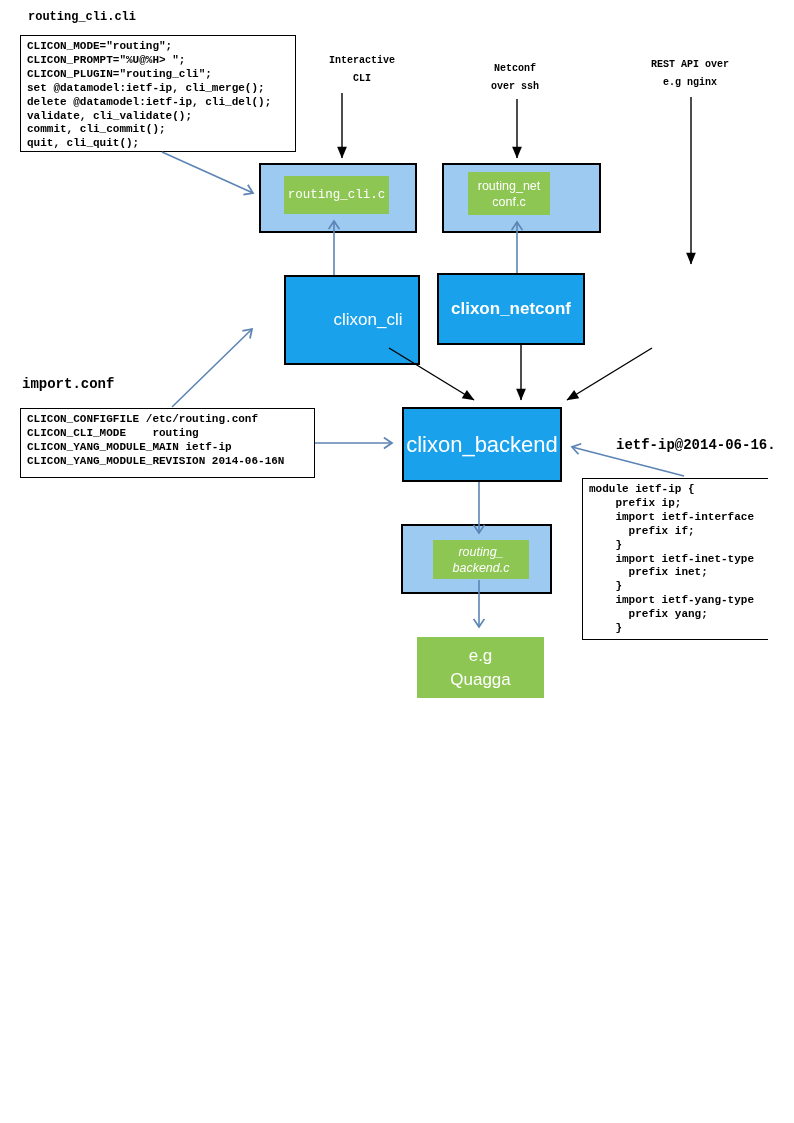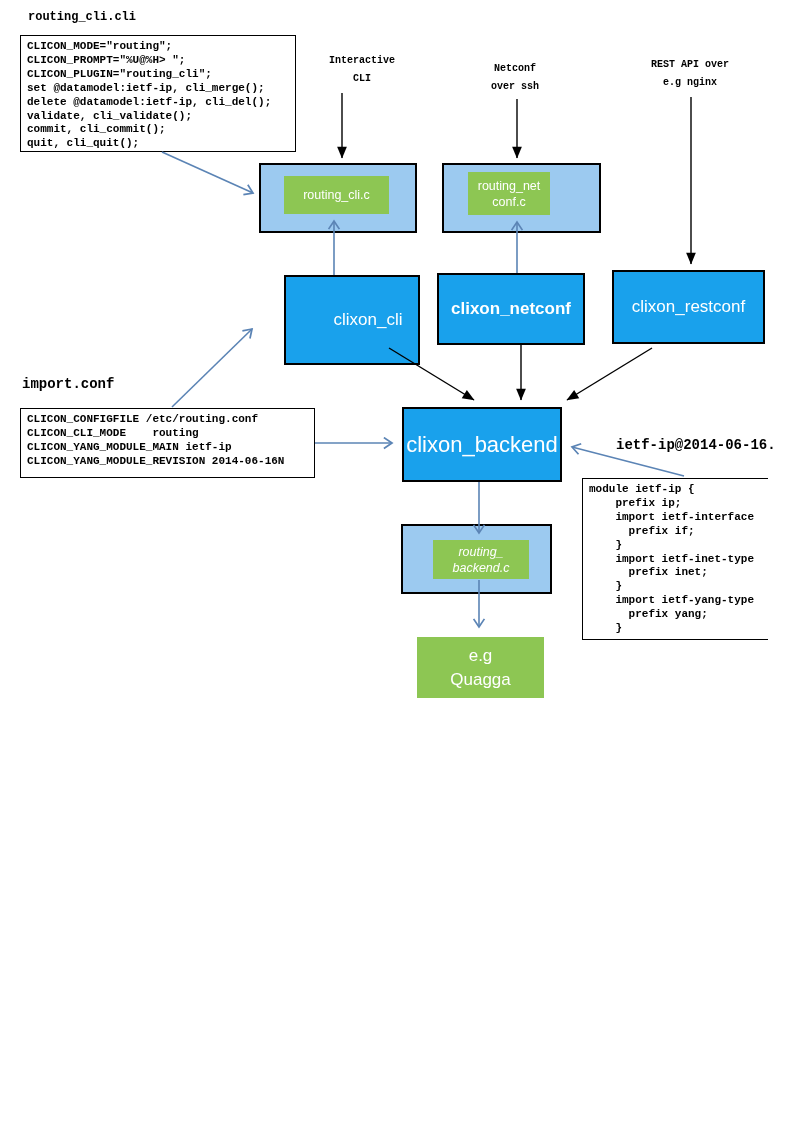--- a/index.html
+++ b/index.html
@@ -26,21 +26,21 @@
         display:flex;align-items:center;justify-content:center;font-size:17px;}
   .greenbox{background:var(--green,#8DC653);color:#fff;display:flex;align-items:center;
             justify-content:center;text-align:center;font-size:12.5px;line-height:16px;white-space:pre;}
   
   #title-cli-file{left:16px;top:10px;font-size:12px;}
   #codebox-cli{left:8px;top:35px;width:276px;height:117px;}
   #label-interactive{left:290px;top:52px;width:120px;}
   #label-netconf{left:443px;top:60px;width:120px;}
   #label-rest{left:608px;top:56px;width:140px;}
   #plugin-cli{left:247px;top:163px;width:158px;height:70px;}
-  #green-cli{left:272px;top:176px;width:105px;height:38px;}
+  #green-cli{left:272px;top:176px;width:105px;height:38px;font-family:Liberation Mono, monospace;}
   #plugin-netconf{left:430px;top:163px;width:159px;height:70px;}
   #green-netconf{left:456px;top:172px;width:82px;height:43px;}
   #proc-cli{left:272px;top:275px;width:136px;height:90px;padding-left:32px;}
   #proc-netconf{left:425px;top:273px;width:148px;height:72px;font-weight:bold;}
   #proc-restconf{left:600px;top:270px;width:153px;height:74px;}
   #proc-backend{left:390px;top:407px;width:160px;height:75px;font-size:22px;}
   #title-conf-file{left:10px;top:376px;font-size:14px;}
   #codebox-conf{left:8px;top:408px;width:295px;height:70px;}
   #yang-label{left:604px;top:437px;font-size:14px;}
   #codebox-yang{left:570px;top:478px;width:186px;height:162px;border-right:none;overflow:visible;}
@@ -101,21 +101,20 @@
   <div class="abs plugin" id="plugin-netconf"></div>
   <div class="abs greenbox" id="green-netconf">routing_net
 conf.c</div>
 
   <div class="abs plugin" id="plugin-backend"></div>
   <div class="abs greenbox" id="green-backend">routing_
 backend.c</div>
 
   <div class="abs proc" id="proc-cli">clixon_cli</div>
   <div class="abs proc" id="proc-netconf">clixon_netconf</div>
-  <div class="abs proc" id="proc-restconf">clixon_restconf</div>
   <div class="abs proc" id="proc-backend">clixon_backend</div>
 
   <div class="abs greenbox" id="box-quagga">e.g
 Quagga</div>
 
   <svg id="arrows" viewBox="0 0 794 1123">
     <defs>
       <marker id="mh-black" viewBox="0 0 12 10" refX="11" refY="5" markerWidth="13" markerHeight="11" markerUnits="userSpaceOnUse" orient="auto">
         <path d="M0.5,0.5 L11.5,5 L0.5,9.5 Z"></path>
       </marker>

